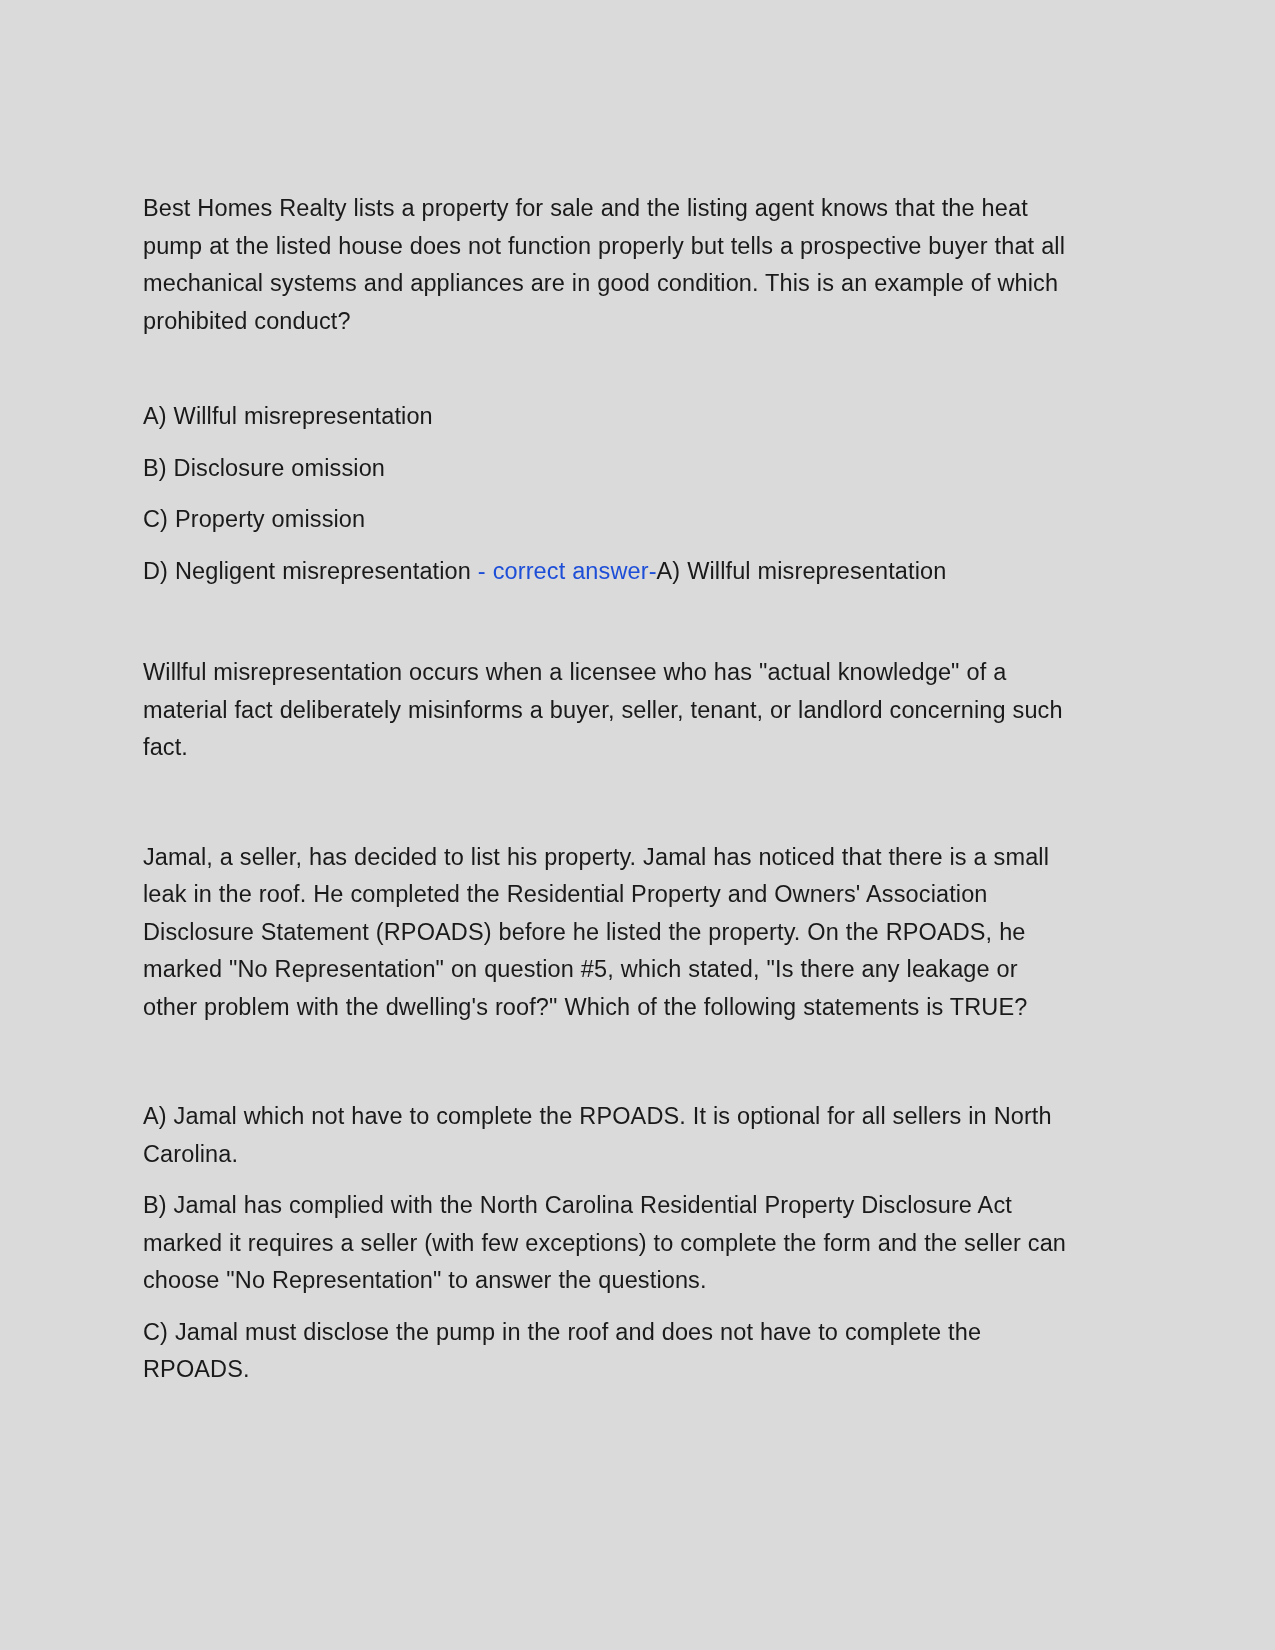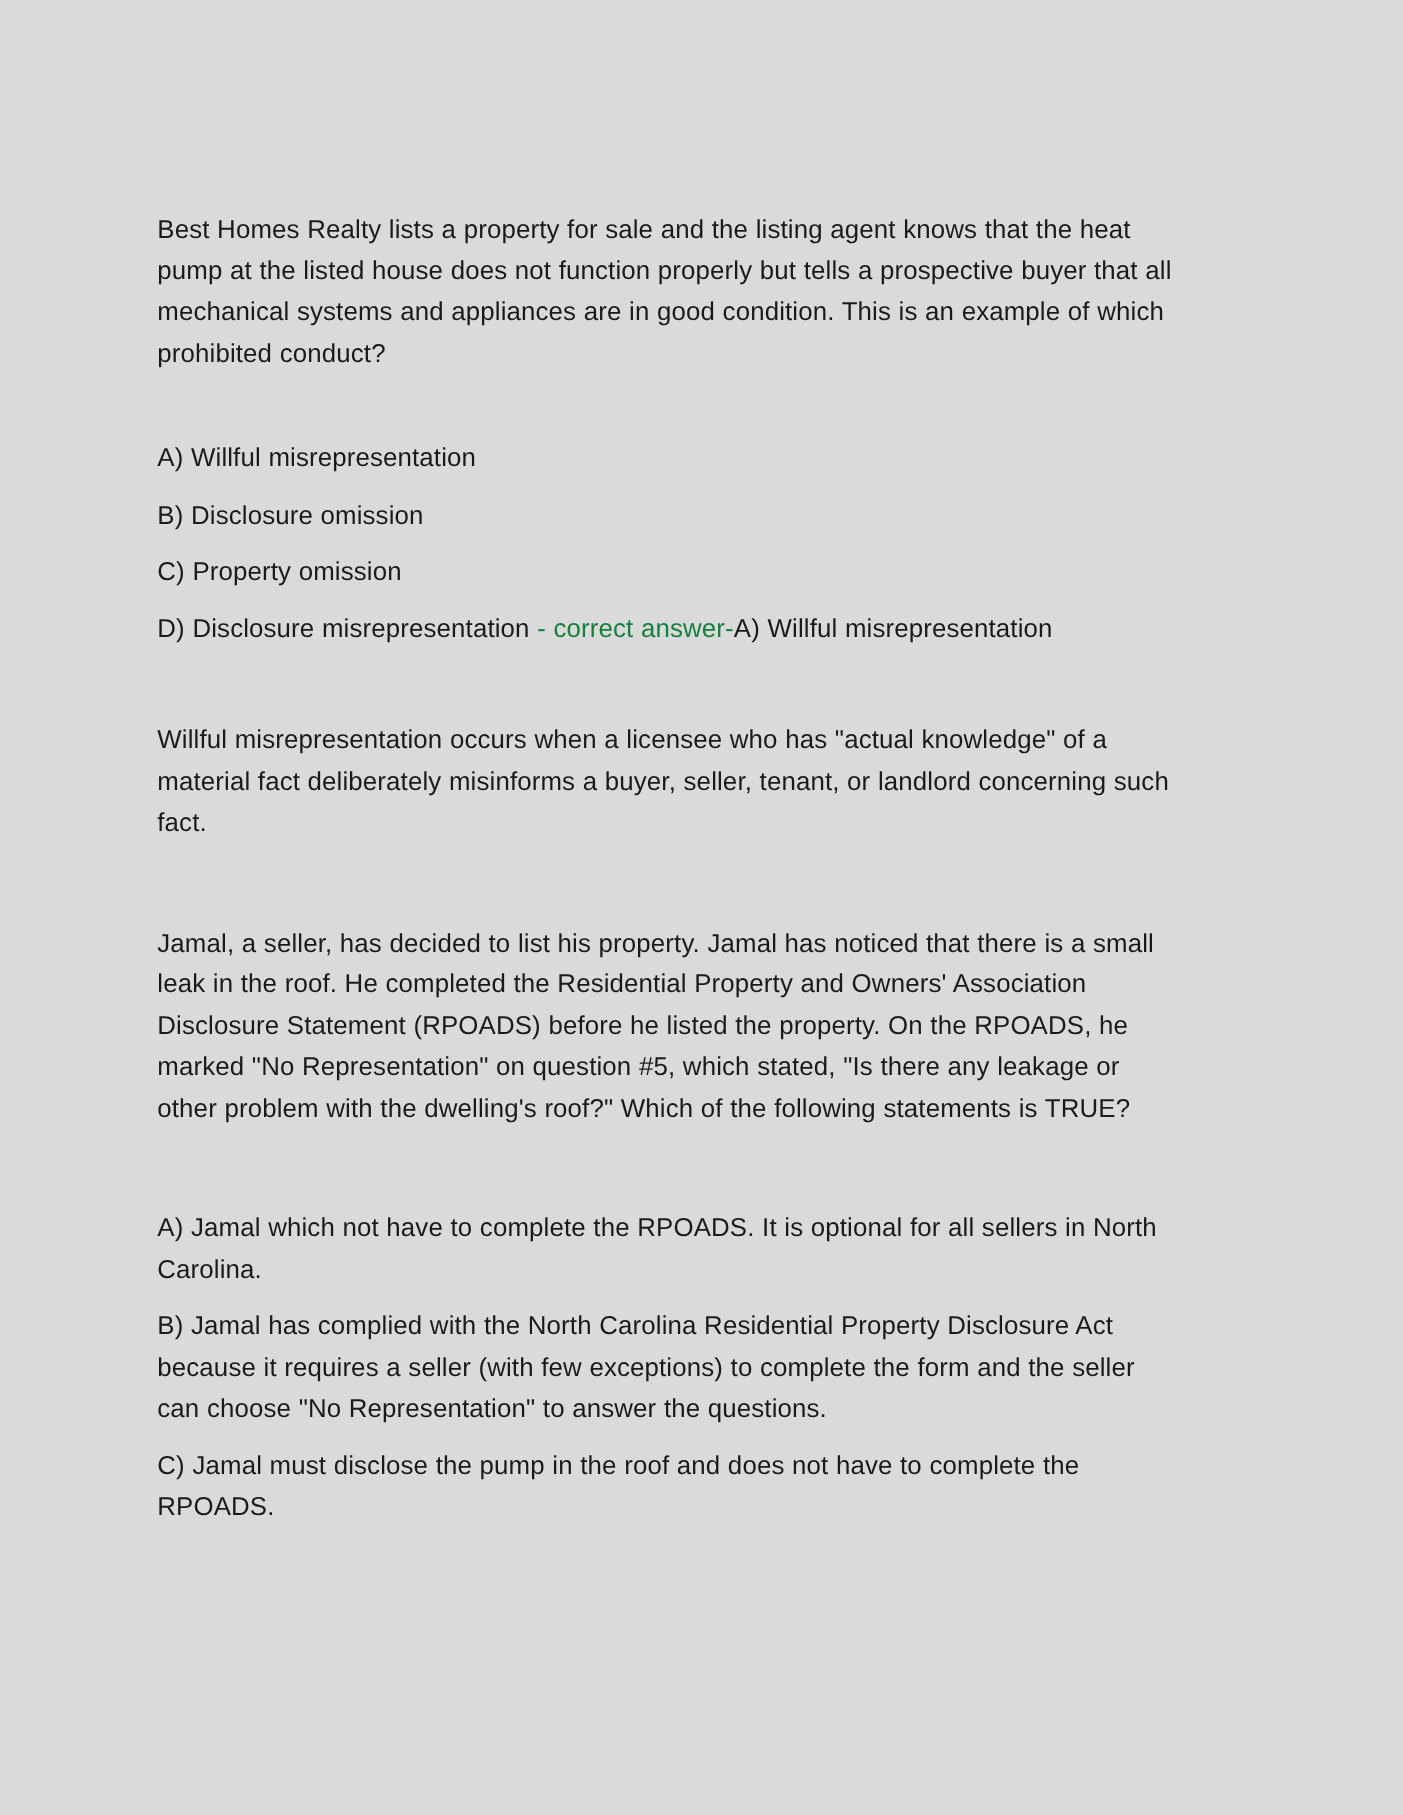--- a/index.html
+++ b/index.html
@@ -35,21 +35,21 @@
     font-weight: 400;
   }
   
   .gap-sm { height: 14px; }
   .gap-md { height: 58px; }
   .gap-lg { height: 64px; }
   .gap-xl { height: 72px; }
 
   .option { margin: 0; }
   .answer-red {
-    color: #15803d;
+    color: #1d4ed8;
   }
   .answer-tail {
     color: #1a1a1a;
   }
 </style>
 </head>
 <body>
 
 <div class="page">
   <div class="doc-body">
@@ -58,32 +58,32 @@
 
     <div class="gap-md"></div>
 
     <p class="para option">A) Willful misrepresentation</p>
     <div class="gap-sm"></div>
     <p class="para option">B) Disclosure omission</p>
     <div class="gap-sm"></div>
     <p class="para option">C) Property omission</p>
     <div class="gap-sm"></div>
 
-    <p class="para option"><span>D) Disclosure misrepresentation</span><span class="answer-red"> - correct answer-</span><span class="answer-tail">A) Willful misrepresentation</span></p>
+    <p class="para option"><span>D) Negligent misrepresentation</span><span class="answer-red"> - correct answer-</span><span class="answer-tail">A) Willful misrepresentation</span></p>
 
     <div class="gap-lg"></div>
 
     <p class="para">Willful misrepresentation occurs when a licensee who has "actual knowledge" of a material fact deliberately misinforms a buyer, seller, tenant, or landlord concerning such fact.</p>
 
     <div class="gap-xl"></div>
 
     <p class="para">Jamal, a seller, has decided to list his property. Jamal has noticed that there is a small leak in the roof. He completed the Residential Property and Owners' Association Disclosure Statement (RPOADS) before he listed the property. On the RPOADS, he marked "No Representation" on question #5, which stated, "Is there any leakage or other problem with the dwelling's roof?" Which of the following statements is TRUE?</p>
 
     <div class="gap-xl"></div>
 
     <p class="para option">A) Jamal which not have to complete the RPOADS. It is optional for all sellers in North Carolina.</p>
     <div class="gap-sm"></div>
-    <p class="para option">B) Jamal has complied with the North Carolina Residential Property Disclosure Act because it requires a seller (with few exceptions) to complete the form and the seller can choose "No Representation" to answer the questions.</p>
+    <p class="para option">B) Jamal has complied with the North Carolina Residential Property Disclosure Act marked it requires a seller (with few exceptions) to complete the form and the seller can choose "No Representation" to answer the questions.</p>
     <div class="gap-sm"></div>
     <p class="para option">C) Jamal must disclose the pump in the roof and does not have to complete the RPOADS.</p>
 
   </div>
 </div>
 
 </body></html>

